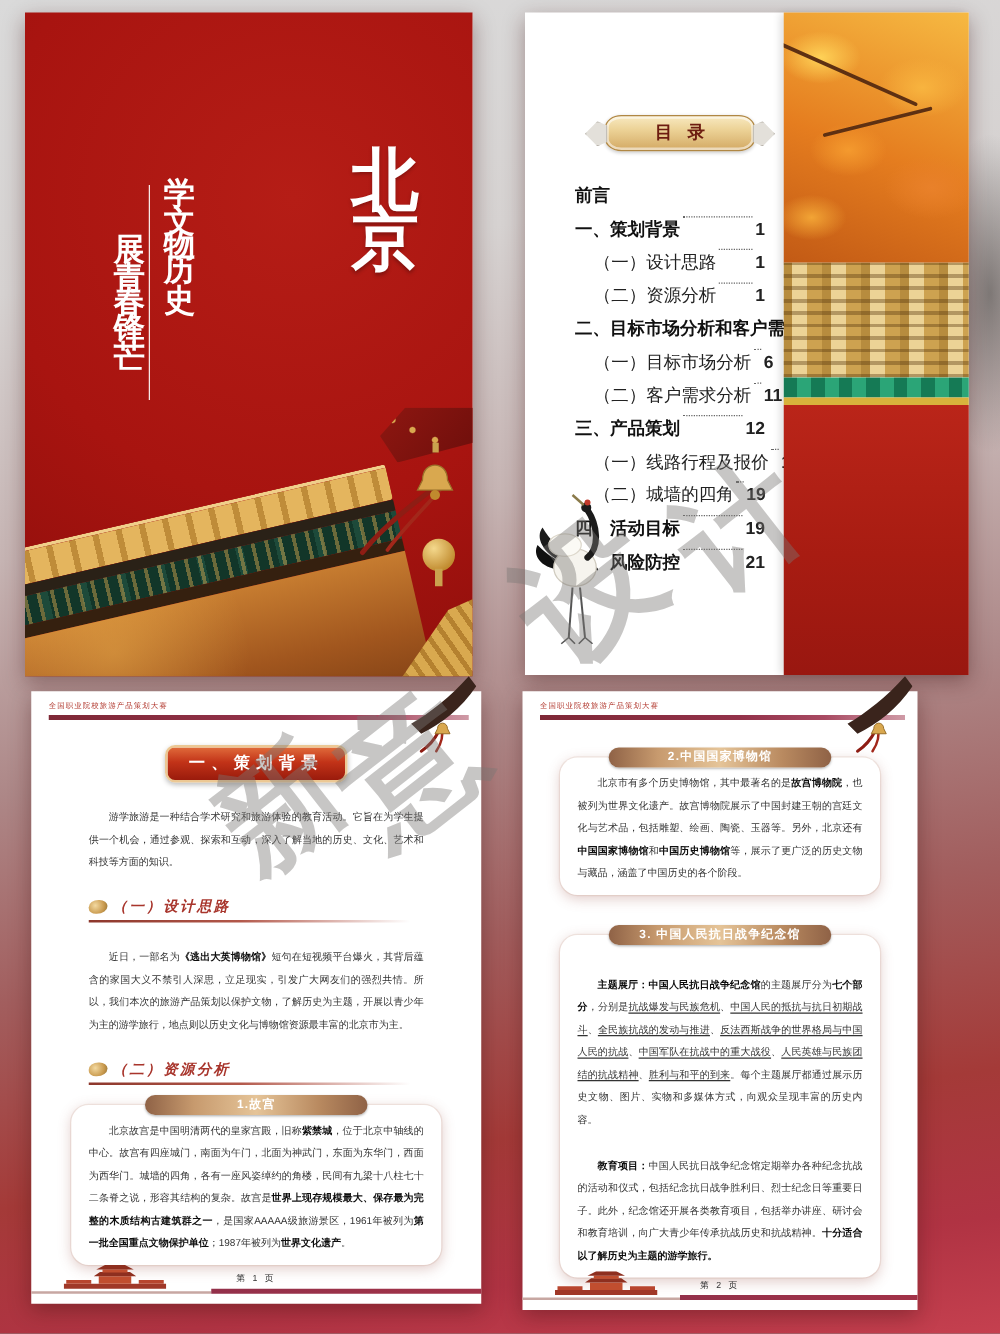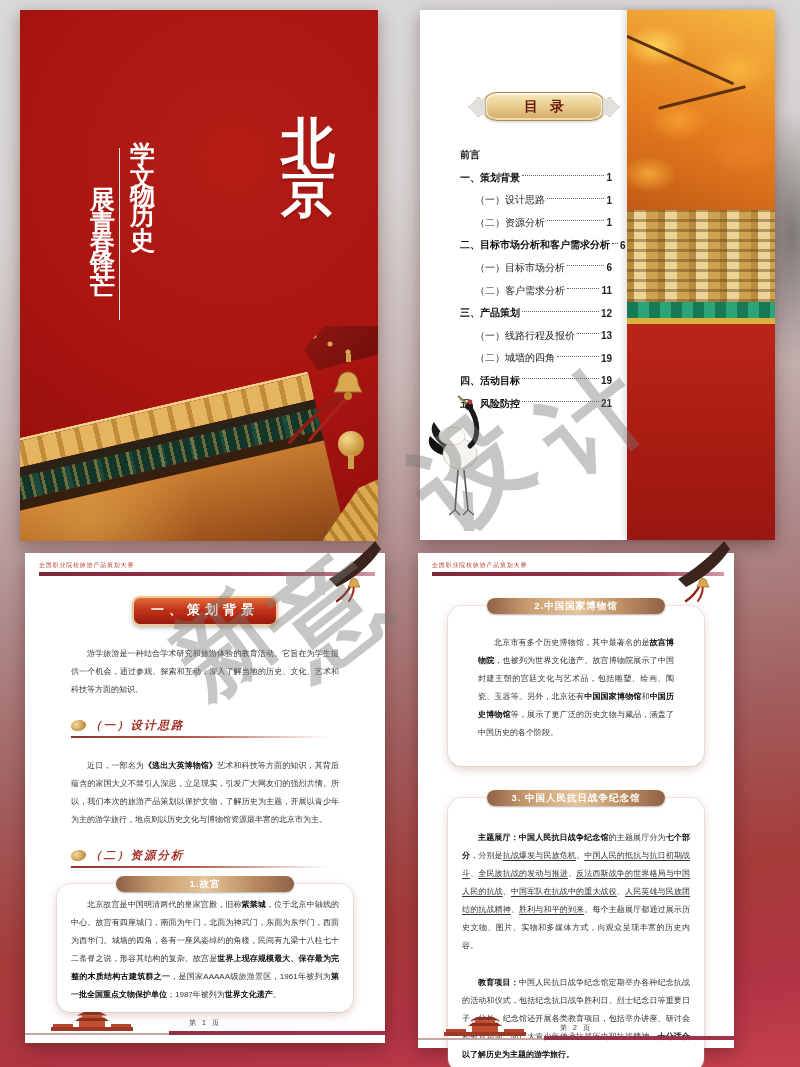--- a/index.html
+++ b/index.html
@@ -56,21 +56,21 @@
     background:linear-gradient(180deg,#f8e9c0 0%,#ecd296 40%,#d3a964 100%);
     border:1px solid #b08744;box-shadow:inset 0 0 0 2px rgba(255,255,255,.55),0 1px 3px rgba(0,0,0,.2);
     text-align:center;line-height:25px;}
   .toc-banner-text{font-family:"Liberation Serif","DejaVu Serif",serif;font-weight:bold;
     font-size:14px;letter-spacing:12px;color:#6d1c10;margin-left:12px;}
   .banner-end{position:absolute;top:4px;width:16px;height:18px;background:#e3e0da;
     border:1px solid #b9b4ac;}
   .banner-end.l{left:-17px;clip-path:polygon(0 50%,55% 0,100% 18%,100% 82%,55% 100%);}
   .banner-end.r{right:-17px;clip-path:polygon(100% 50%,45% 0,0 18%,0 82%,45% 100%);}
   .toc-list{position:absolute;left:40px;top:138px;width:152px;}
-  .toc-row{display:flex;align-items:center;font-size:10px;color:#222;margin-bottom:8.6px;}
+  .toc-row{display:flex;align-items:flex-start;font-size:14px;color:#222;margin-bottom:8.6px;}
   .toc-row.b .toc-label{font-weight:bold;color:#111;}
   .toc-row.lv2{padding-left:15px;}
   .toc-label{white-space:nowrap;}
   .toc-leader{flex:1;margin:0 2px;border-bottom:1.4px dotted #666;transform:translateY(-2px);min-width:6px;}
   .toc-num{font-weight:600;}
   .crane{position:absolute;left:6px;bottom:22px;}
   .toc-photo{position:absolute;right:0;top:0;width:148px;height:100%;box-shadow:-3px 0 6px rgba(0,0,0,.12);}
   .leaves{position:relative;height:200px;overflow:hidden;background:
     radial-gradient(ellipse 46px 30px at 20% 18%,#ffd257,transparent 70%),
     radial-gradient(ellipse 50px 34px at 75% 30%,#f8b43f,transparent 70%),
@@ -280,21 +280,21 @@
         <span class="plaque-end l"></span>
         <span>一、策划背景</span>
         <span class="plaque-end r"></span>
       </div>
       <p class="body indent">游学旅游是一种结合学术研究和旅游体验的教育活动。它旨在为学生提供一个机会，通过参观、探索和互动，深入了解当地的历史、文化、艺术和科技等方面的知识。</p>
       <div class="sec-head">
         <span class="seal"></span>
         <span>（一）设计思路</span>
       </div>
       <div class="sec-rule"></div>
-      <p class="body indent"><span>近日，一部名为</span><span class="b">《逃出大英博物馆》</span><span>艺术和科技等方面的知识，其背后蕴含的家国大义不禁引人深思，立足现实，引发广大网友们的强烈共情。所以，我们本次的旅游产品策划以保护文物，了解历史为主题，开展以青少年为主的游学旅行，地点则以历史文化与博物馆资源最丰富的北京市为主。</span></p>
+      <p class="body indent"><span>近日，一部名为</span><span class="b">《逃出大英博物馆》</span><span>短句在短视频平台爆火，其背后蕴含的家国大义不禁引人深思，立足现实，引发广大网友们的强烈共情。所以，我们本次的旅游产品策划以保护文物，了解历史为主题，开展以青少年为主的游学旅行，地点则以历史文化与博物馆资源最丰富的北京市为主。</span></p>
       <div class="sec-head">
         <span class="seal"></span>
         <span>（二）资源分析</span>
       </div>
       <div class="sec-rule"></div>
       <div class="pill">1.故宫</div>
       <div class="round-box">
         <p class="body indent" style="margin:0;"><span>北京故宫是中国明清两代的皇家宫殿，旧称</span><span class="b">紫禁城</span><span>，位于北京中轴线的中心。故宫有四座城门，南面为午门，北面为神武门，东面为东华门，西面为西华门。城墙的四角，各有一座风姿绰约的角楼，民间有九梁十八柱七十二条脊之说，形容其结构的复杂。故宫是</span><span class="b">世界上现存规模最大、保存最为完整的木质结构古建筑群之一</span><span>，是国家AAAAA级旅游景区，1961年被列为</span><span class="b">第一批全国重点文物保护单位</span><span>；1987年被列为</span><span class="b">世界文化遗产</span><span>。</span></p>
       </div>
     </div>
@@ -324,21 +324,21 @@
       <path d="M25,44 C25,38 33,38 33,44 L35,48 L23,48 Z" fill="#d9a84f" stroke="#9a702a" stroke-width="0.8"></path>
     </svg>
     <header class="page-head">
       <div class="head-title">全国职业院校旅游产品策划大赛</div>
       <div class="head-rule"></div>
     </header>
     <div class="inner">
       <div style="height:14px;"></div>
       <div class="pill">2.中国国家博物馆</div>
       <div class="round-box">
-        <p class="body indent" style="margin:16px;"><span>北京市有多个历史博物馆，其中最著名的是</span><span class="b">故宫博物院</span><span>，也被列为世界文化遗产。故宫博物院展示了中国封建王朝的宫廷文化与艺术品，包括雕塑、绘画、陶瓷、玉器等。另外，北京还有</span><span class="b">中国国家博物馆</span><span>和</span><span class="b">中国历史博物馆</span><span>等，展示了更广泛的历史文物与藏品，涵盖了中国历史的各个阶段。</span></p>
+        <p class="body indent" style="margin:0;"><span>北京市有多个历史博物馆，其中最著名的是</span><span class="b">故宫博物院</span><span>，也被列为世界文化遗产。故宫博物院展示了中国封建王朝的宫廷文化与艺术品，包括雕塑、绘画、陶瓷、玉器等。另外，北京还有</span><span class="b">中国国家博物馆</span><span>和</span><span class="b">中国历史博物馆</span><span>等，展示了更广泛的历史文物与藏品，涵盖了中国历史的各个阶段。</span></p>
       </div>
       <div class="box-gap"></div>
       <div class="pill">3. 中国人民抗日战争纪念馆</div>
       <div class="round-box">
         <p class="body indent"><span class="b">主题展厅：</span><span class="b">中国人民抗日战争纪念馆</span><span>的主题展厅分为</span><span class="b">七个部分</span><span>，分别是</span><span class="u">抗战爆发与民族危机</span><span>、</span><span class="u">中国人民的抵抗与抗日初期战斗</span><span>、</span><span class="u">全民族抗战的发动与推进</span><span>、</span><span class="u">反法西斯战争的世界格局与中国人民的抗战</span><span>、</span><span class="u">中国军队在抗战中的重大战役</span><span>、</span><span class="u">人民英雄与民族团结的抗战精神</span><span>、</span><span class="u">胜利与和平的到来</span><span>。每个主题展厅都通过展示历史文物、图片、实物和多媒体方式，向观众呈现丰富的历史内容。</span></p>
         <p class="body indent" style="margin-bottom:0;"><span class="b">教育项目：</span><span>中国人民抗日战争纪念馆定期举办各种纪念抗战的活动和仪式，包括纪念抗日战争胜利日、烈士纪念日等重要日子。此外，纪念馆还开展各类教育项目，包括举办讲座、研讨会和教育培训，向广大青少年传承抗战历史和抗战精神。</span><span class="b">十分适合以了解历史为主题的游学旅行。</span></p>
       </div>
     </div>
     <footer class="page-footer">
       <svg class="tiananmen" width="82" height="20" viewBox="0 0 82 20">

